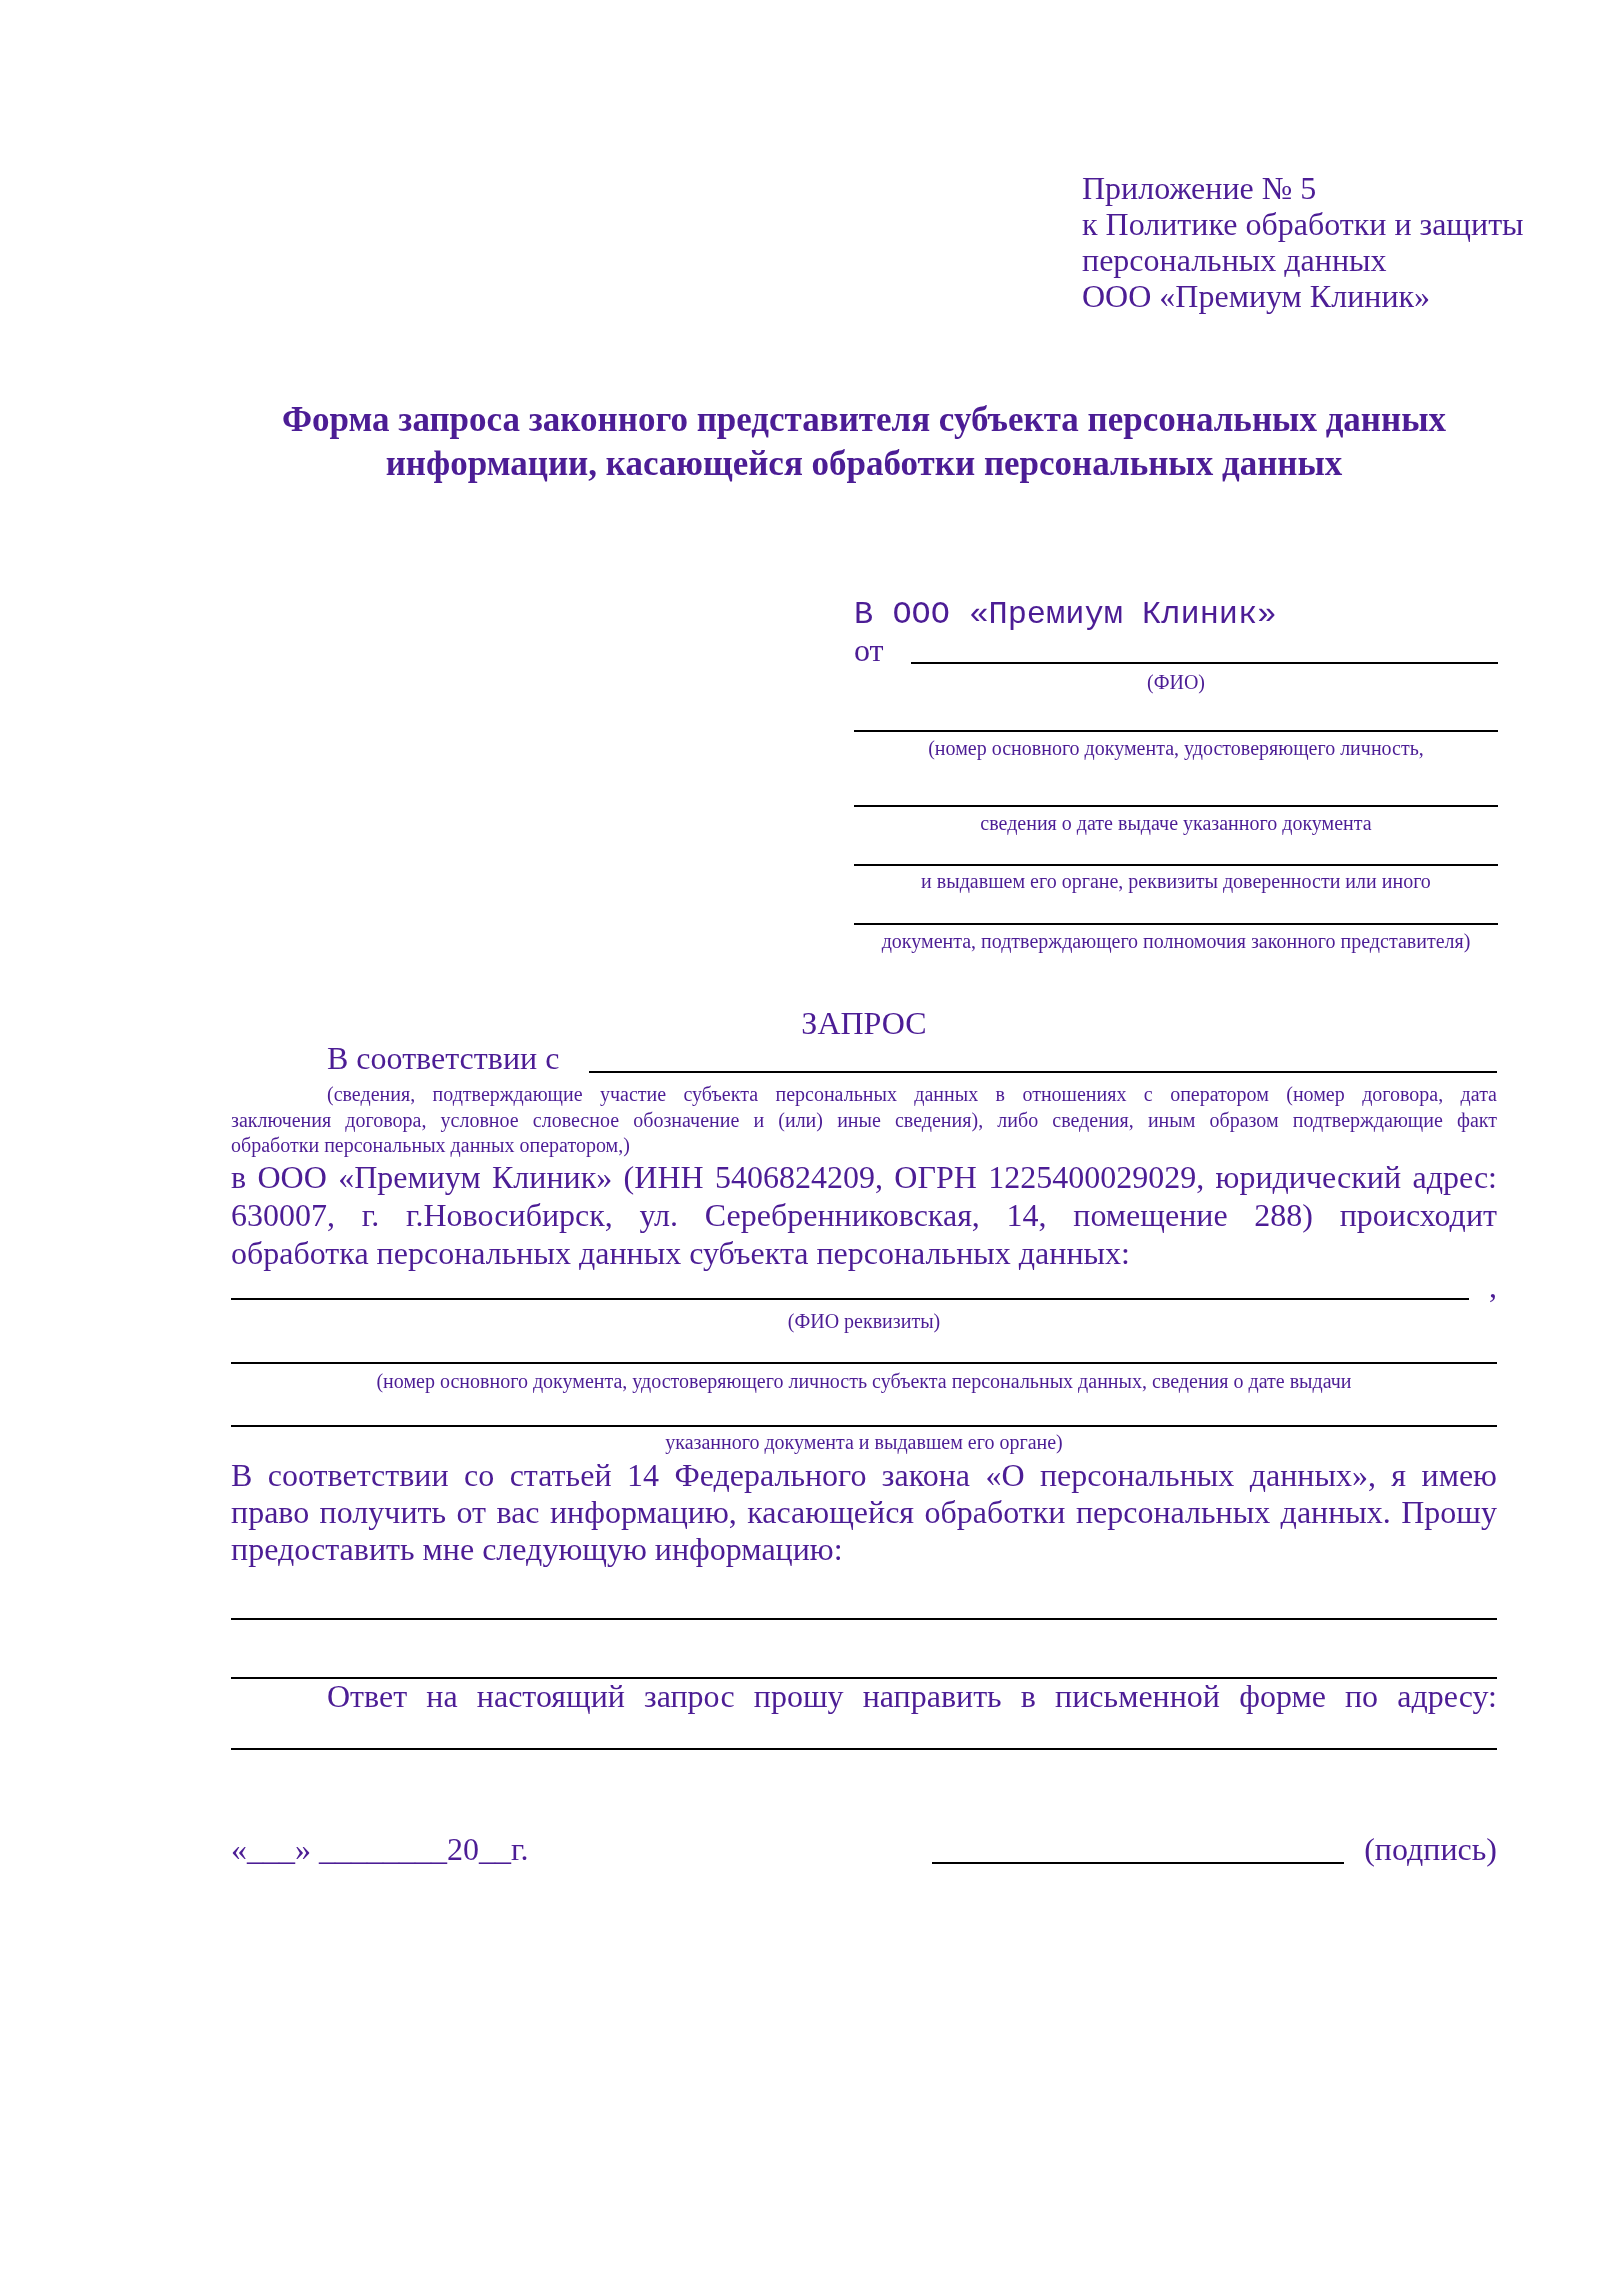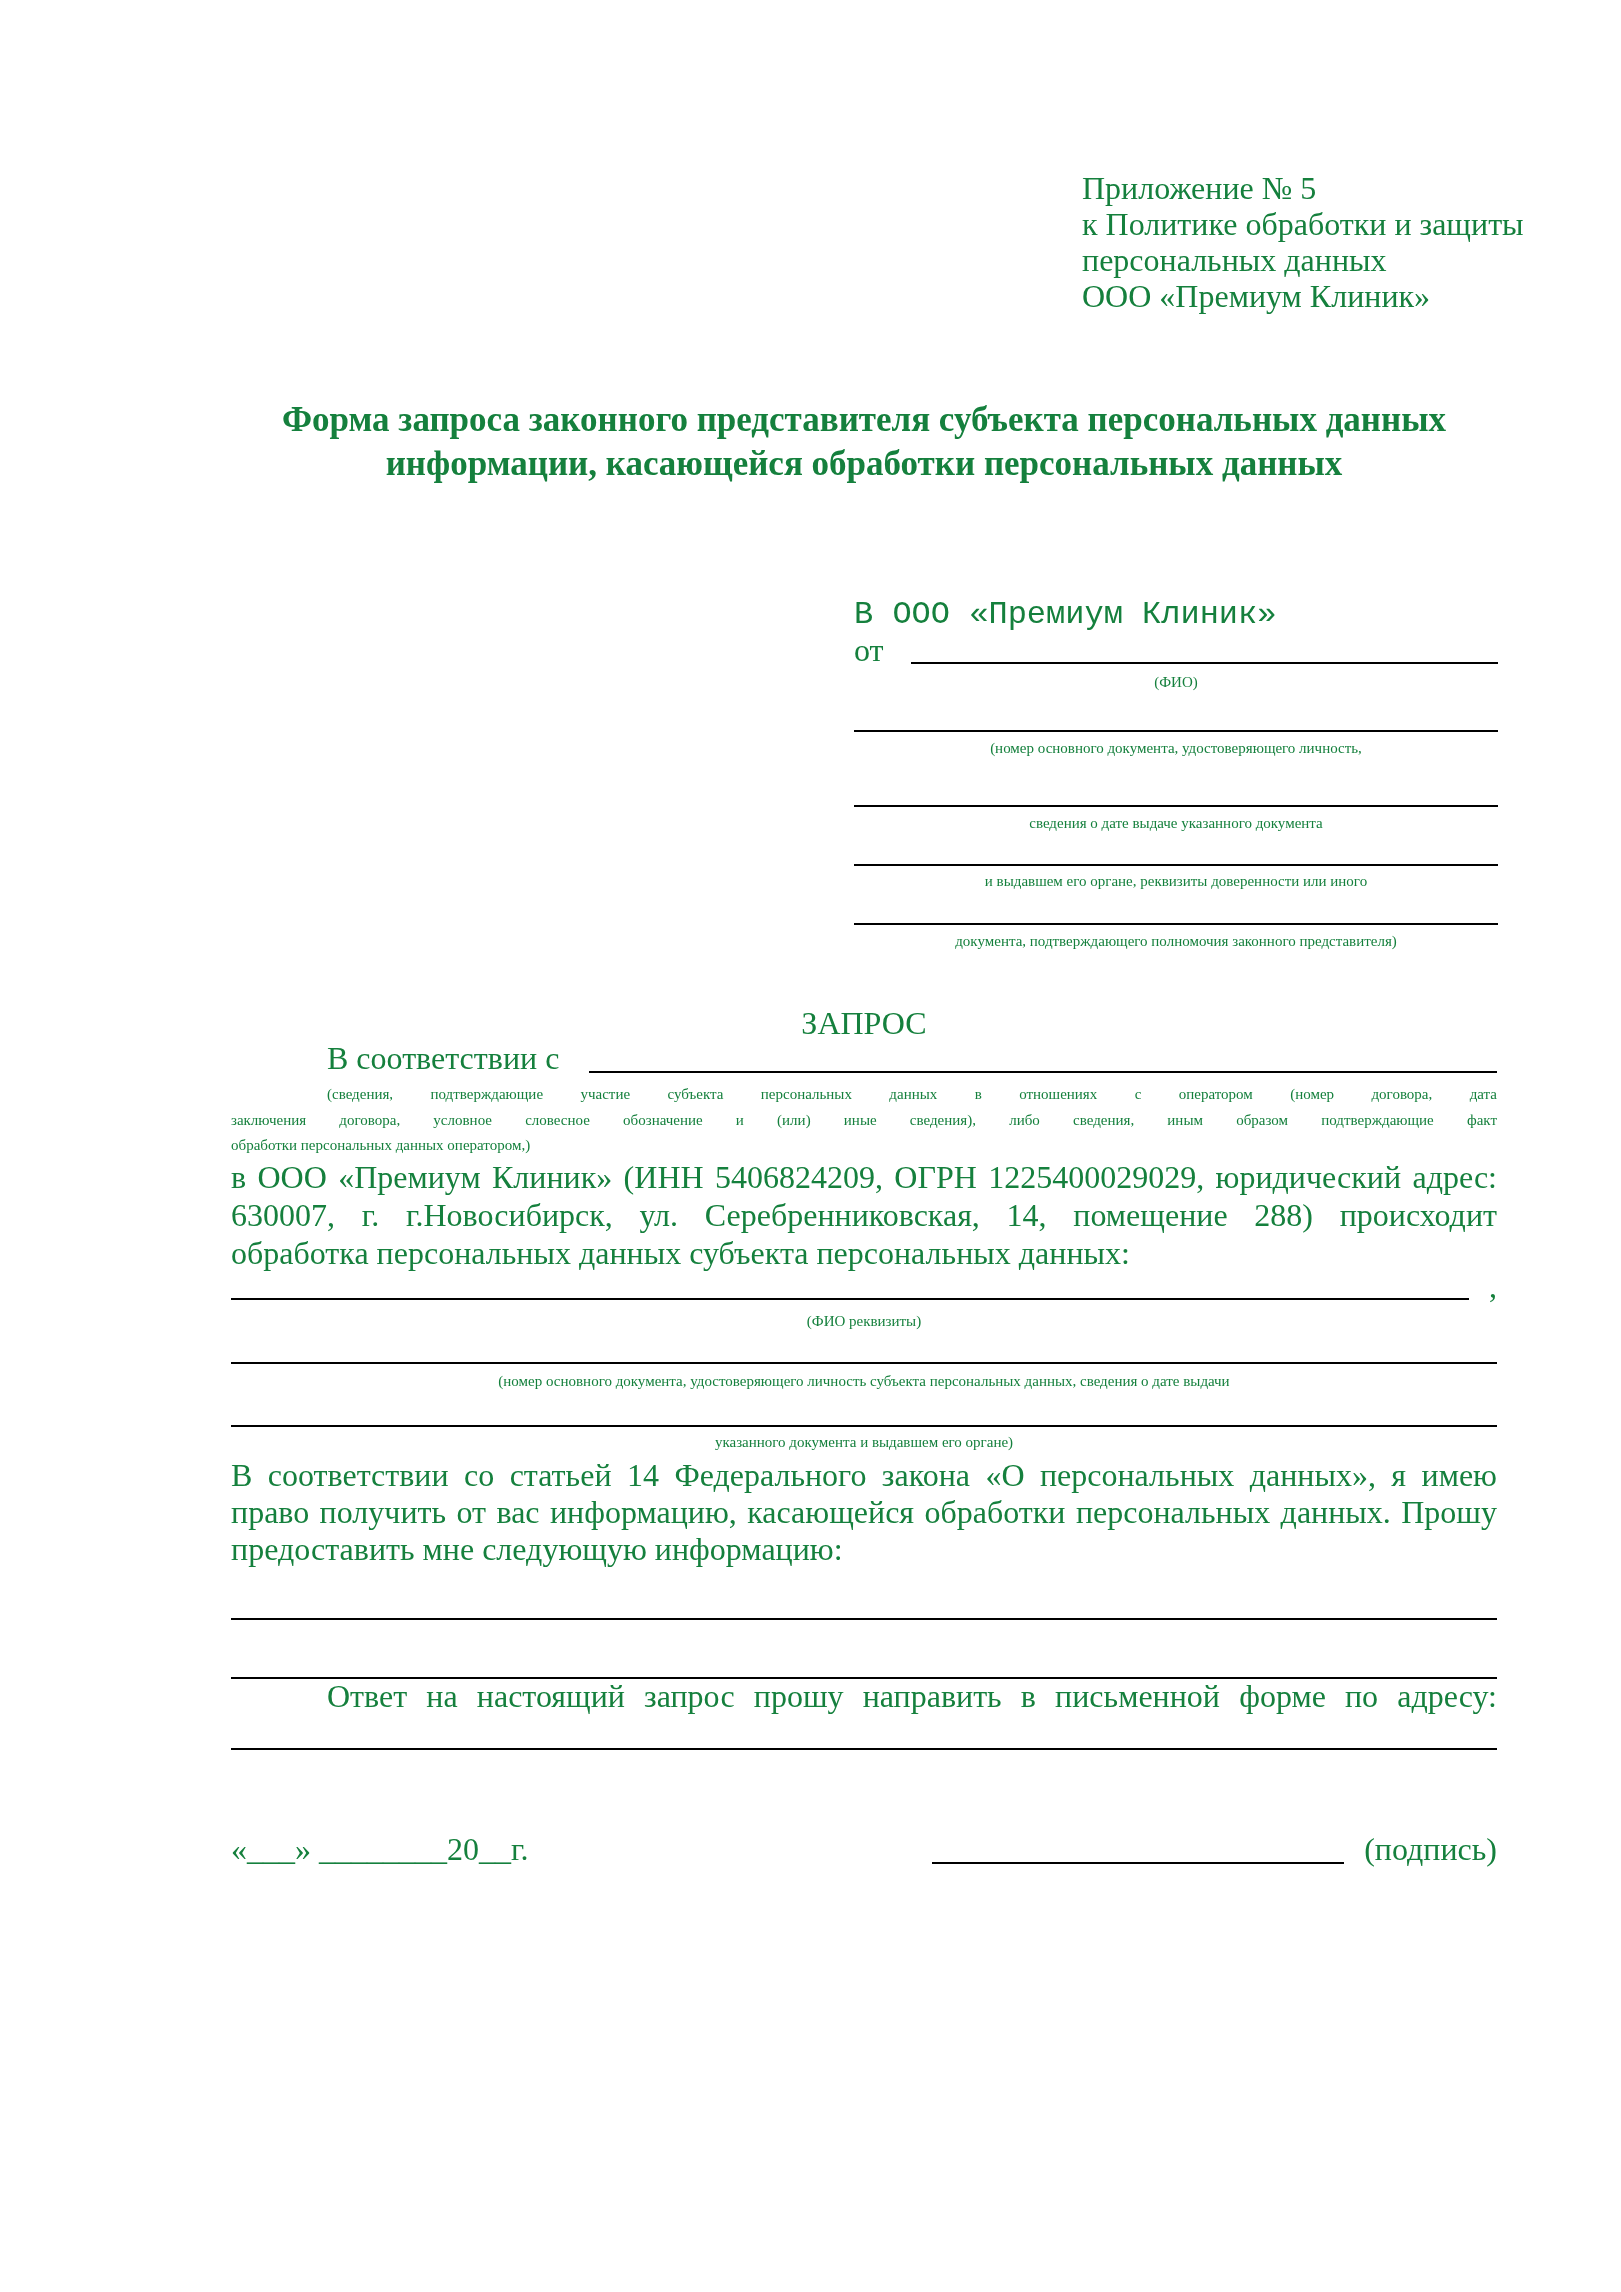--- a/index.html
+++ b/index.html
@@ -1,27 +1,27 @@
 <!DOCTYPE html>
 <html lang="ru"><head>
 <meta charset="utf-8">
 <style>
   html,body{margin:0;padding:0;background:#fff;}
   .page{
     position:relative;
     width:1621px;height:2293px;
     background:#ffffff;
     font-family:"Liberation Serif","DejaVu Serif",serif;
-    color:#15803d;
+    color:#4c1d95;
     overflow:hidden;
   }
   .abs{position:absolute;}
   .content{left:231px;width:1266px;}
   .body-text{font-size:32px;line-height:38px;}
-  .cap{font-size:15px;line-height:26.5px;}
+  .cap{font-size:20px;line-height:26.5px;}
   .center{text-align:center;}
   
   .line-j{text-align:justify;text-align-last:justify;white-space:nowrap;overflow:hidden;}
   .ind{text-indent:96px;}
   
   .row{display:flex;align-items:flex-end;gap:20px;}
   .fill{flex:1;border-bottom:2.9px solid #000;}
   
   .hr{height:0;border-top:2.9px solid #000;}
   

